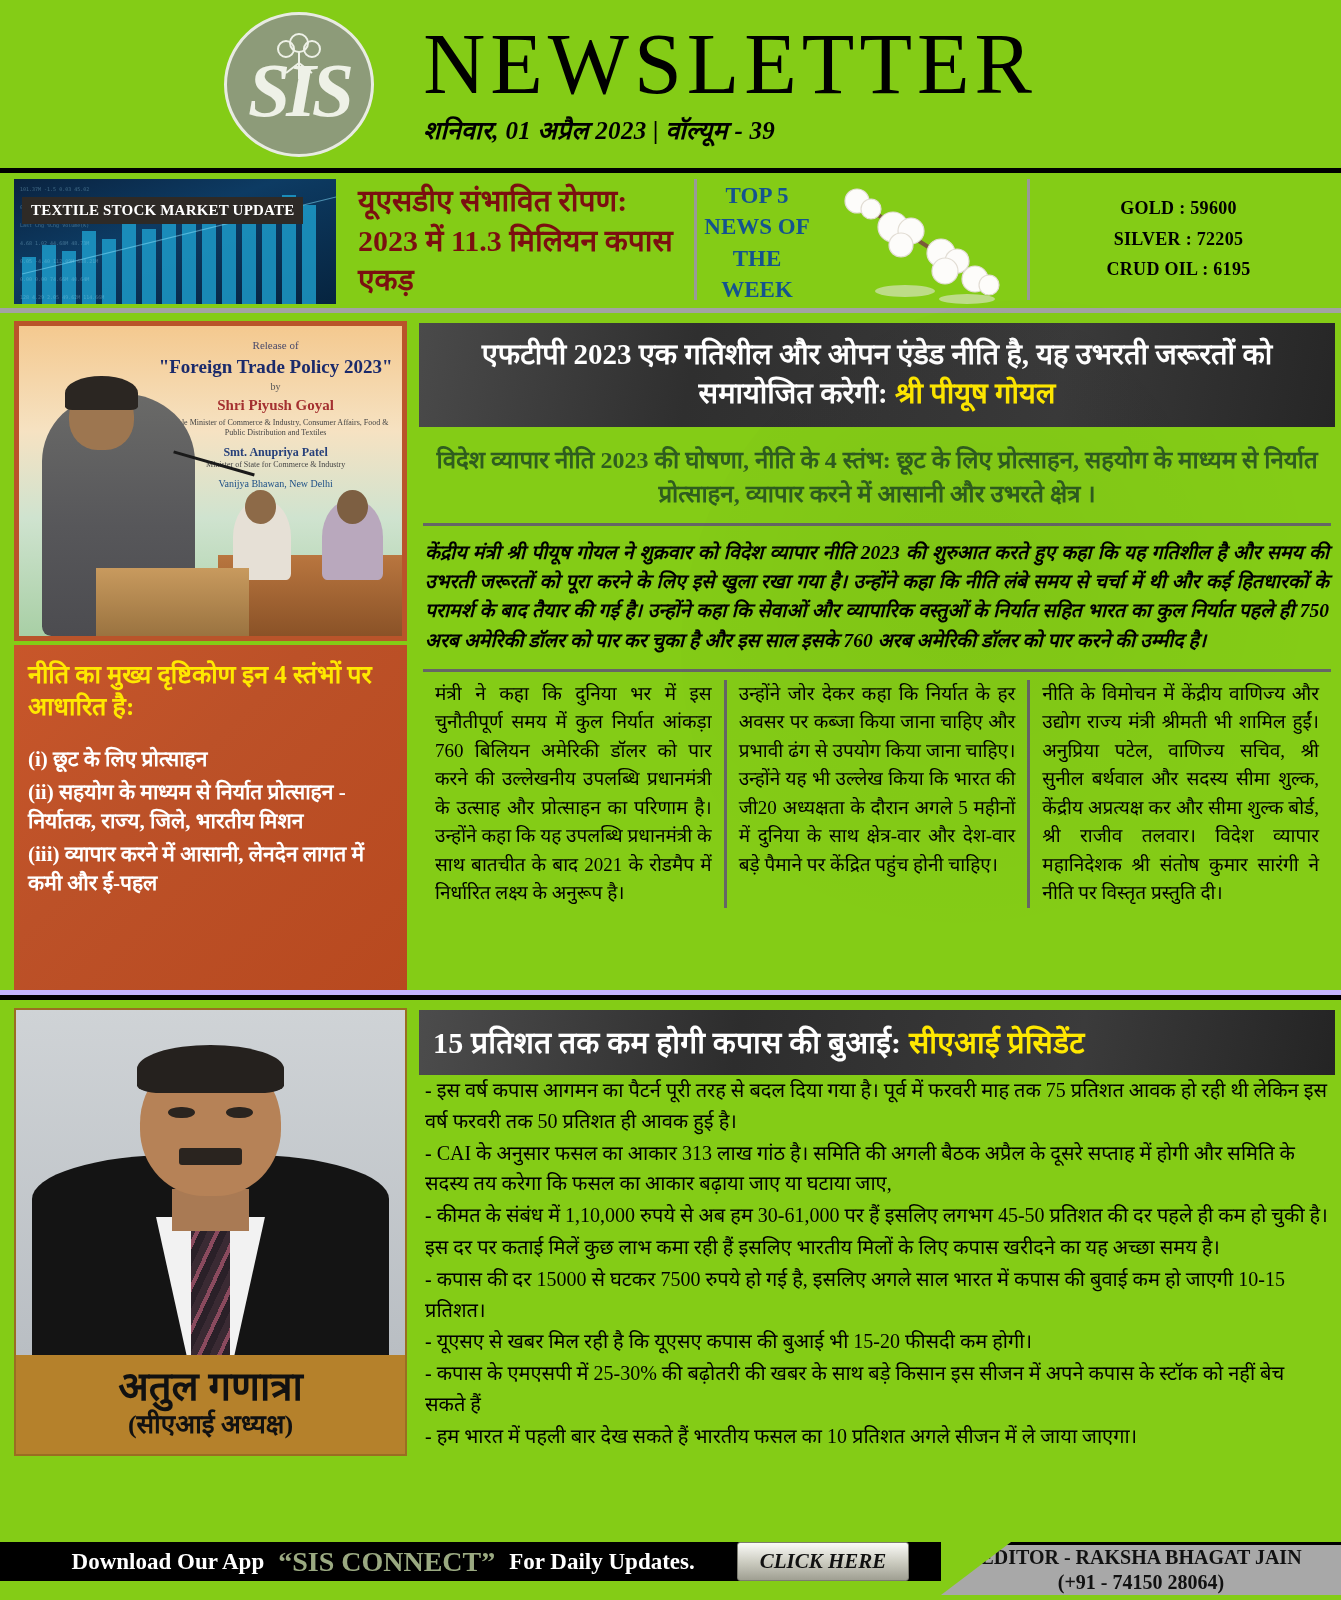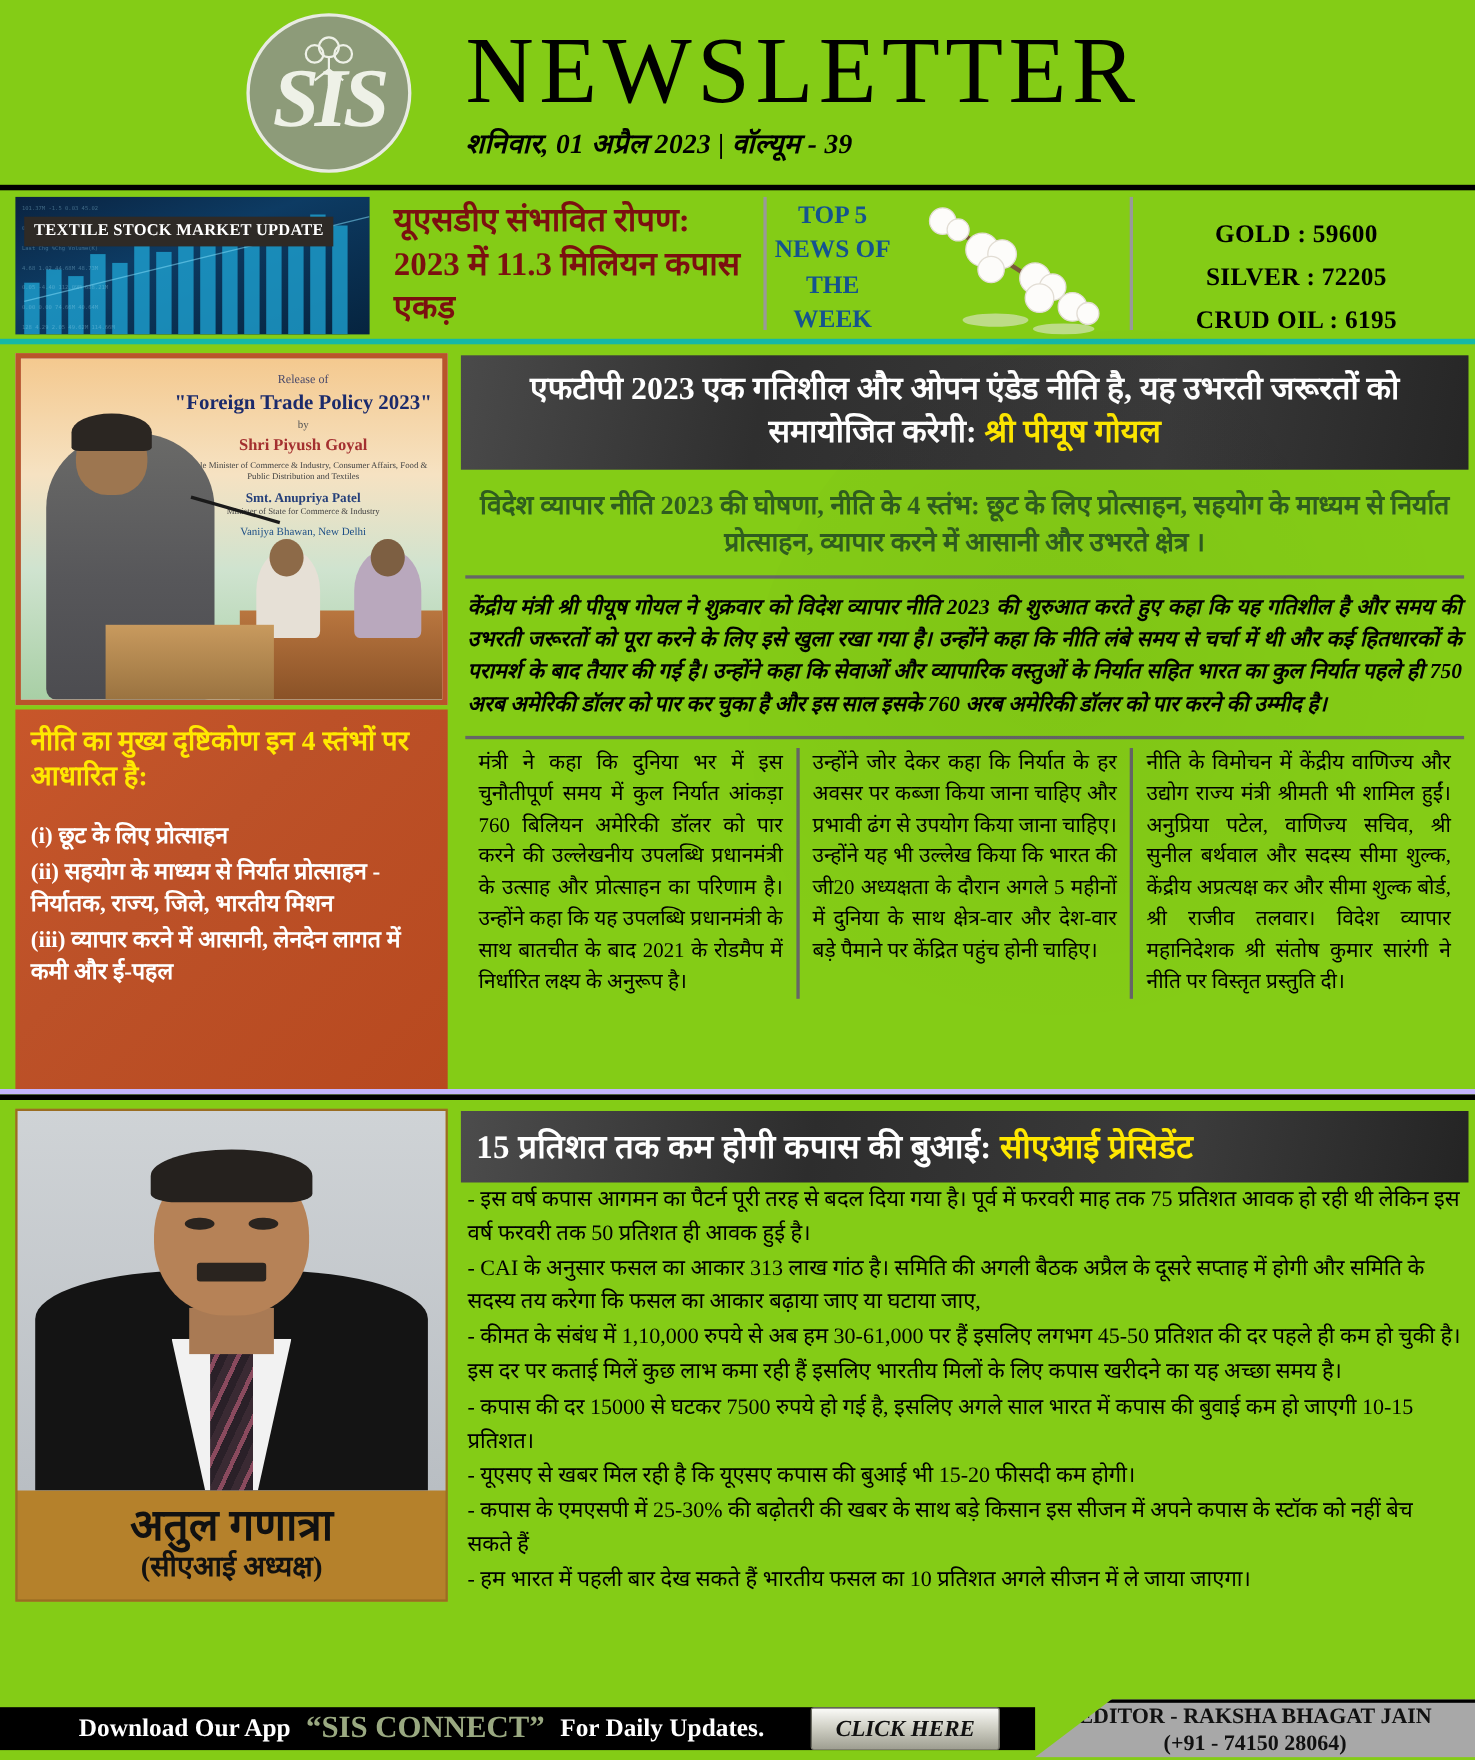--- a/index.html
+++ b/index.html
@@ -44,21 +44,21 @@
   }
   .news-sub {
     font-size: 25px; font-weight: 700; font-style: italic;
     margin-top: 6px; letter-spacing: .3px;
   }
   .rule-thick { height: 5px; background:#000; }
 
   
   .ticker {
     display: flex; align-items: stretch; height: 140px;
-    border-bottom: 5px solid #14b8a6; padding: 6px 14px 8px 14px;
+    border-bottom: 5px solid #a3a3a3; padding: 6px 14px 8px 14px;
   }
   .ticker-img {
     width: 322px; height: 125px; position: relative; overflow: hidden;
     background: linear-gradient(160deg,#0a2340 0%, #0d3b63 40%, #06243f 100%);
     flex: 0 0 322px;
   }
   .tkr-bars { position:absolute; inset:0; }
   .tkr-label {
     position:absolute; left:8px; top:18px;
     background:#2e2a26; color:#fff; font-weight:700;
@@ -71,21 +71,21 @@
     border-right: 3px solid #999; display:flex; align-items:center;
   }
   .ticker-top5 {
     flex: 0 0 120px; text-align:center; color:#14538f; font-weight:700;
     font-size: 23px; line-height: 1.35; padding: 6px 0 0 0;
     display:flex; align-items:center; justify-content:center;
   }
   .ticker-cotton { flex: 0 0 210px; position: relative; }
   .ticker-rates {
     flex: 0 0 300px; border-left: 3px solid #999; text-align:center;
-    font-weight: 700; font-size: 23px; line-height: 1.7; padding-top: 14px;
+    font-weight: 700; font-size: 18px; line-height: 1.7; padding-top: 14px;
     letter-spacing: .3px;
   }
 
   
   .story1 { display:flex; border-bottom:5px solid #c4b5fd; }
   .s1-left { flex: 0 0 413px; padding: 8px 6px 0 14px; }
   .photo1 {
     width: 393px; height: 320px; border: 5px solid #b9542a;
     position: relative; overflow: hidden; background:#ddd;
   }
@@ -193,21 +193,21 @@
     color:#fff; font-weight:700; font-size: 30px; padding: 11px 10px 13px 14px;
     letter-spacing:.2px;
   }
   .band-dark2 .hl { color:#ffe800; }
   .s2-sub { color:#8c1515; font-weight:700; font-size: 22px; padding: 12px 4px 6px 6px; }
   .s2-body { font-size: 20px; line-height: 1.54; padding: 0 6px 8px 6px; }
   .s2-body p { margin-bottom: 1px; }
 
   
   .footer { position:absolute; left:0; bottom:0; width:1341px; height:58px;
-            display:flex; align-items:center; }
+            display:flex; align-items:flex-start; }
   .foot-black { flex:1 1 auto; background:#000; color:#fff; display:flex;
                 align-items:center; justify-content:center; gap:14px;
                 font-size: 23px; font-weight:700; padding-left: 40px; }
   .sisconnect { color:#9aa981; font-size: 28px; font-weight:700; }
   .click-here {
     background: linear-gradient(180deg,#fbfbf8 0%, #cfcfc4 48%, #9f9f92 100%);
     color:#111; font-weight:700; font-style:italic; font-size: 21px;
     padding: 6px 22px; border:1px solid #7c7c70; border-radius:3px;
     margin-left: 28px;
   }

